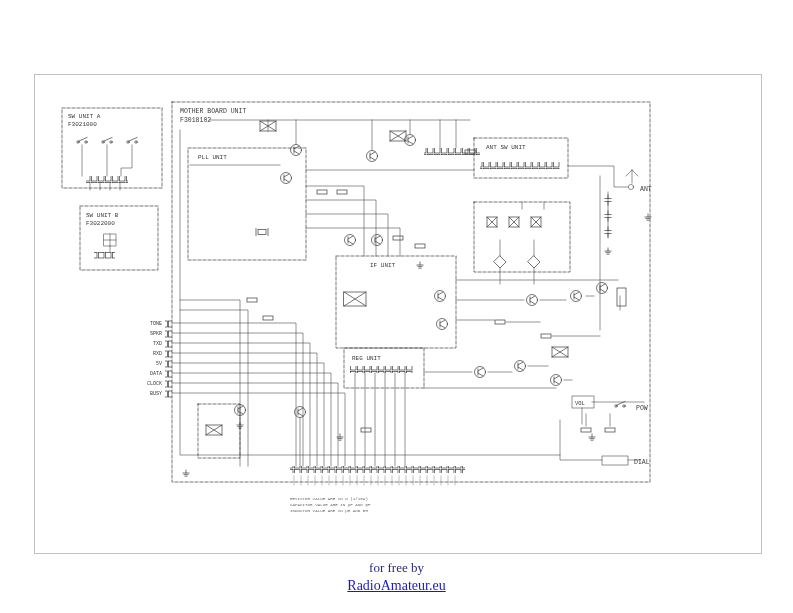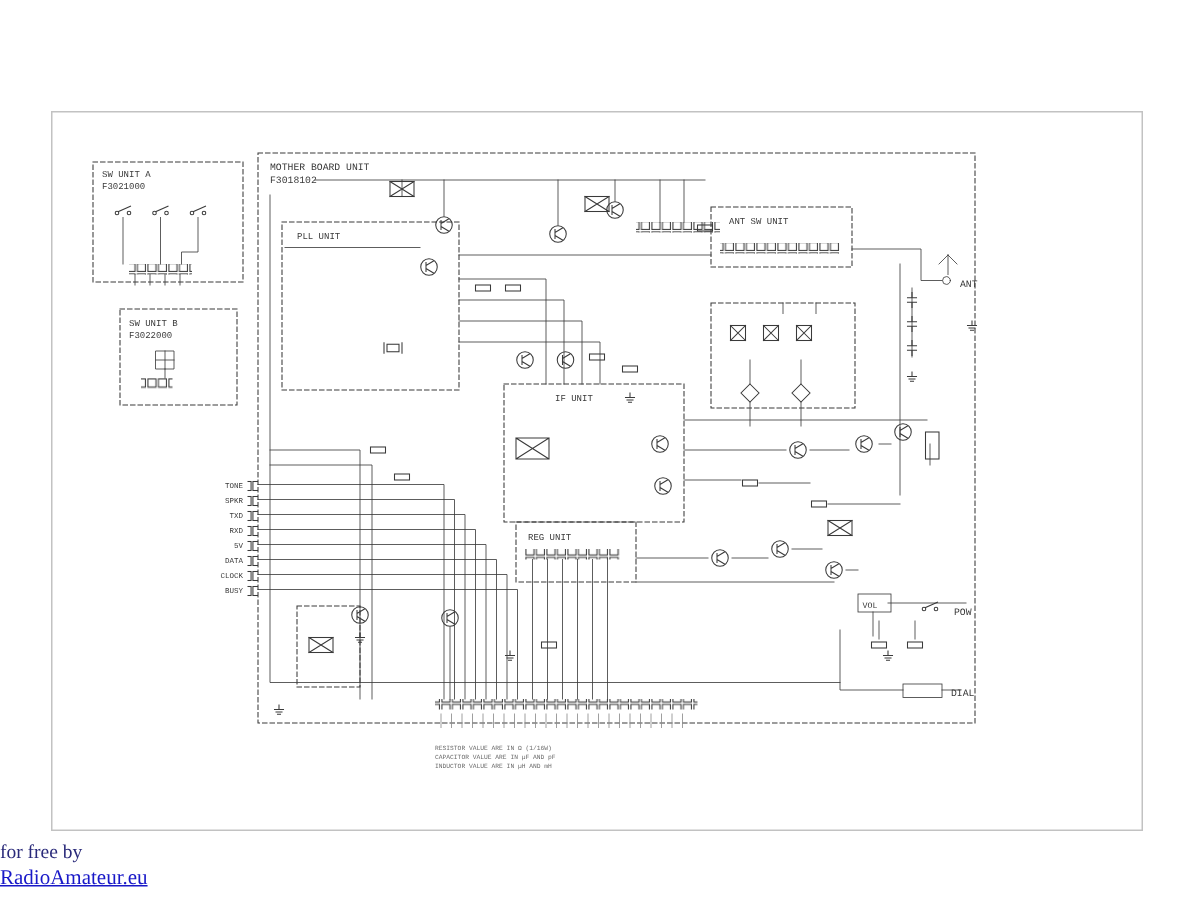--- a/index.html
+++ b/index.html
@@ -8,21 +8,21 @@
   svg{position:absolute;top:0;left:0;}
   .scanborder{fill:none;stroke:#c2c2c2;stroke-width:1;}
   .wires{stroke:var(--c-ink,#3a3a3a);stroke-width:0.7;fill:none;stroke-linecap:square;}
   .thin{stroke-width:0.55;}
   .dsh{stroke-dasharray:3 2;}
   .gray{stroke:#8a8a8a;}
   .strip{stroke:none;}
   .txt{fill:var(--c-ink,#3a3a3a);stroke:none;font-family:"Liberation Mono","DejaVu Sans Mono",monospace;}
   .t65{font-size:6.5px;} .t6{font-size:6px;} .t55{font-size:5.5px;}
   .t5{font-size:5px;} .t42{font-size:4.2px;fill:#6a6a6a;}
-  .footer{position:absolute;top:560px;left:0;width:793px;
+  .footer{position:absolute;top:560px;left:0;width:793px;text-align:center;
           font-family:"Liberation Serif",serif;}
   .footer-prefix{color:var(--c-footer,#2a2a7a);font-size:13px;line-height:16px;}
   .footer a{color:var(--c-link,#1818c8);font-size:14px;text-decoration:underline;font-family:Liberation Serif, serif;}
 </style>
 </head>
 <body>
 
 <div class="page">
 
 <svg width="793" height="555" viewBox="0 0 793 555">

